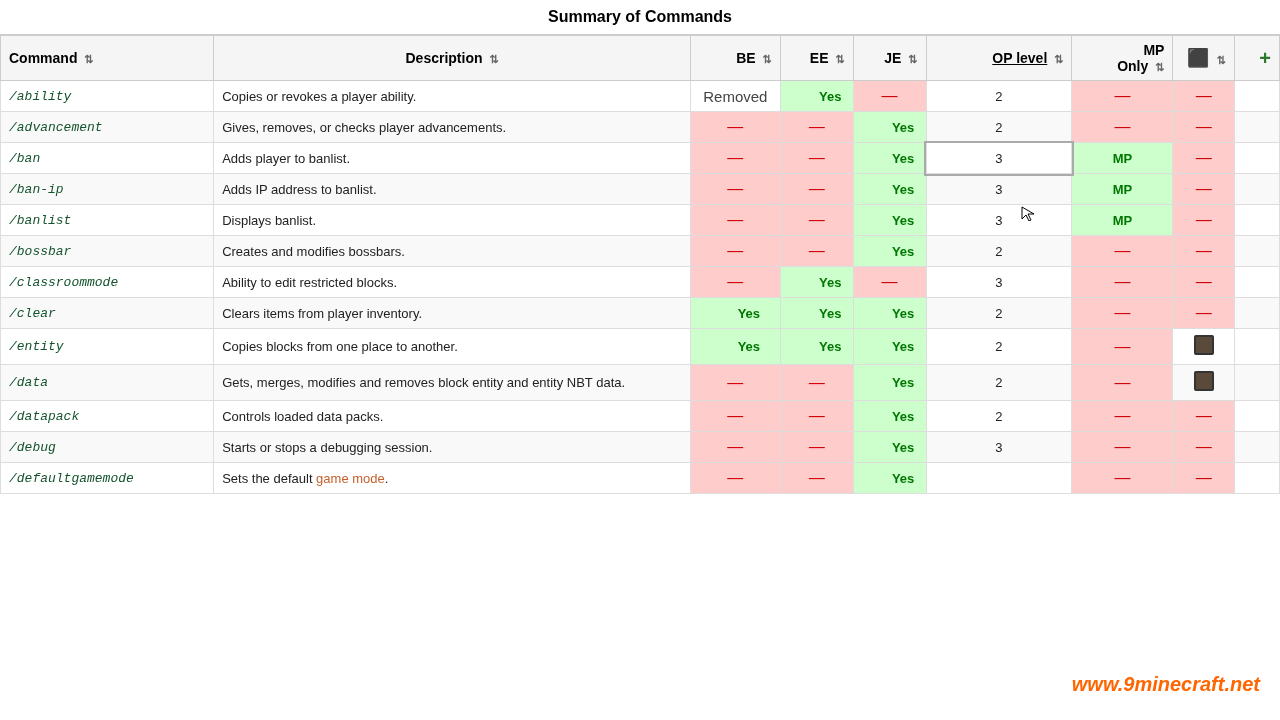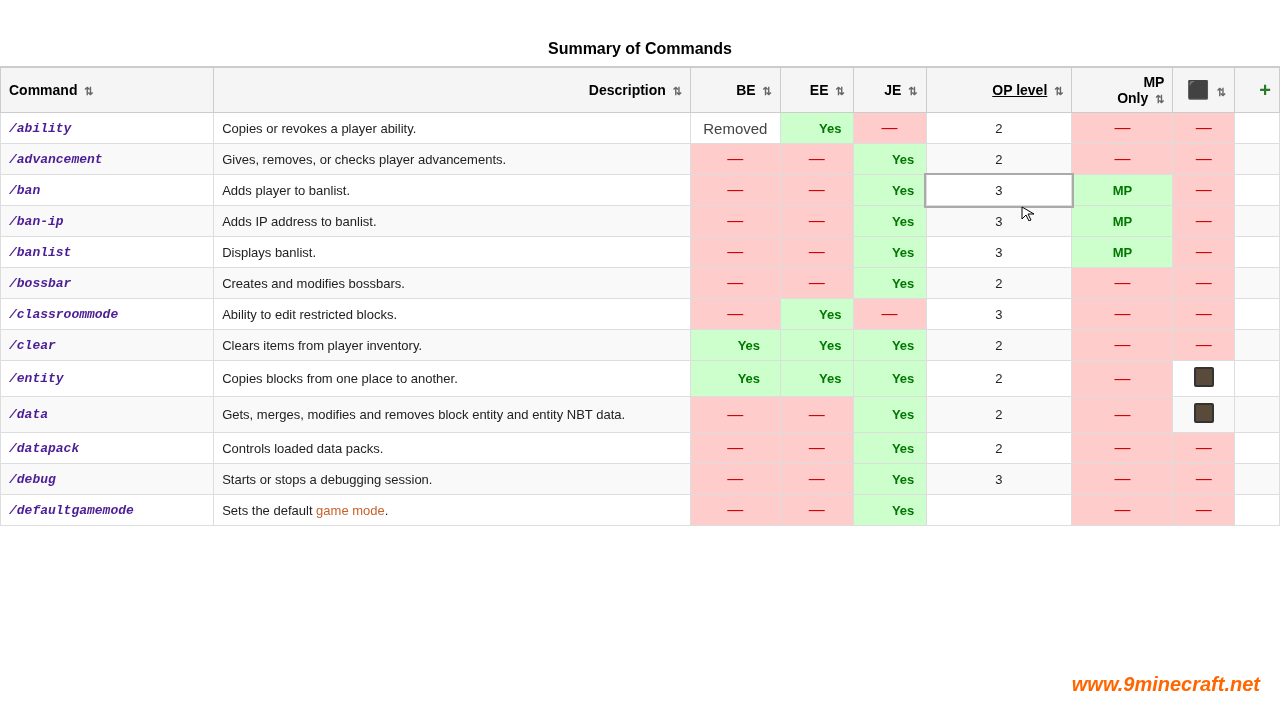--- a/index.html
+++ b/index.html
@@ -19,21 +19,20 @@
       position: relative;
     }
 
     .title-bar {
       text-align: center;
       font-size: 16px;
       font-weight: bold;
       padding: 8px 0;
       background: #fff;
       border-bottom: 1px solid #ccc;
-      margin-top: 32px;
     }
 
     .table-container {
       overflow: hidden;
       width: 100%;
     }
 
     table {
       width: 100%;
       border-collapse: collapse;
@@ -57,21 +56,21 @@
       background: #f5f5f5;
       font-weight: bold;
       vertical-align: middle;
       font-size: 14px;
     }
 
     thead tr th.col-command-h {
       text-align: left;
     }
     thead tr th.col-desc-h {
-      text-align: right;
+      text-align: center;
     }
 
     thead tr th .sort-arrow {
       display: inline-block;
       font-size: 11px;
       color: #666;
       margin-left: 3px;
     }
 
     th .underline {
@@ -81,24 +80,23 @@
     tbody tr td {
       border: 1px solid #ddd;
       padding: 6px 8px;
       vertical-align: middle;
       text-align: center;
     }
 
     tbody tr td.td-command {
       text-align: left;
       font-family: 'Courier New', Courier, monospace;
-      color: #4c1d95;
+      color: #14532d;
       font-style: italic;
       font-size: 13px;
-      font-weight: bold;
     }
 
     tbody tr td.td-desc {
       text-align: left;
       font-size: 13px;
       color: #222;
     }
 
     .cell-yes {
       background-color: #ccffcc;

